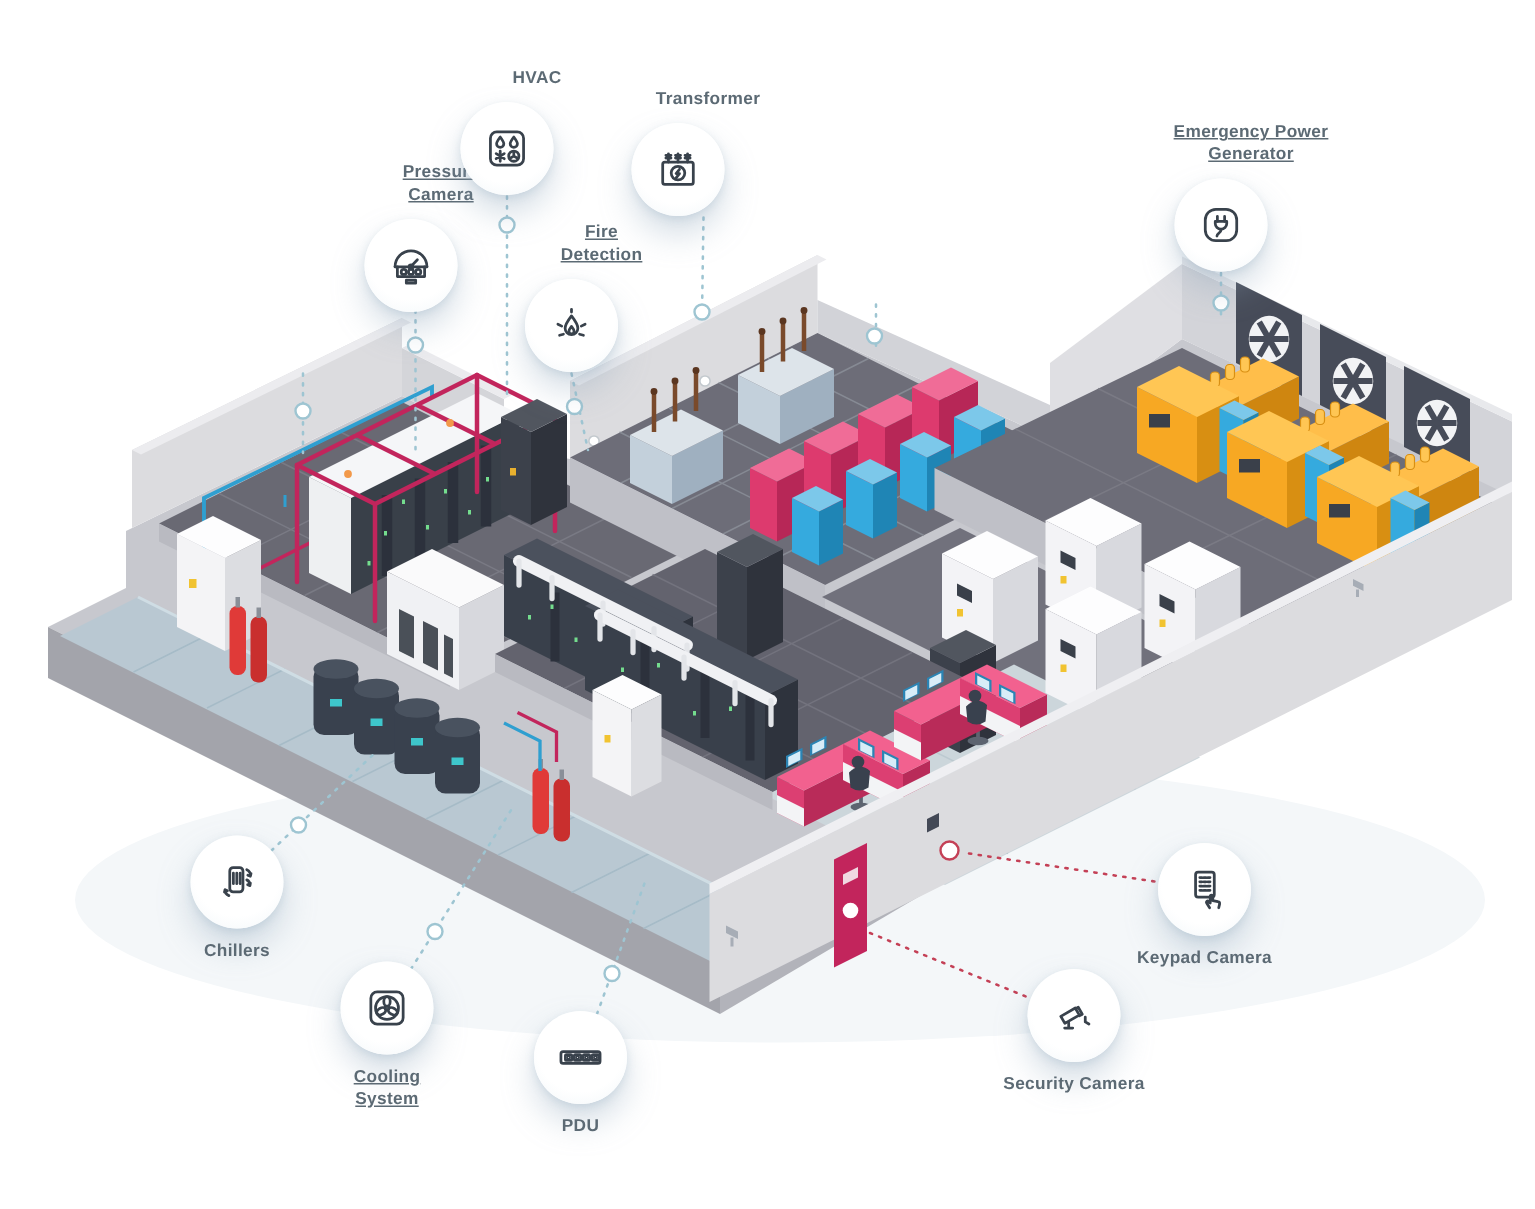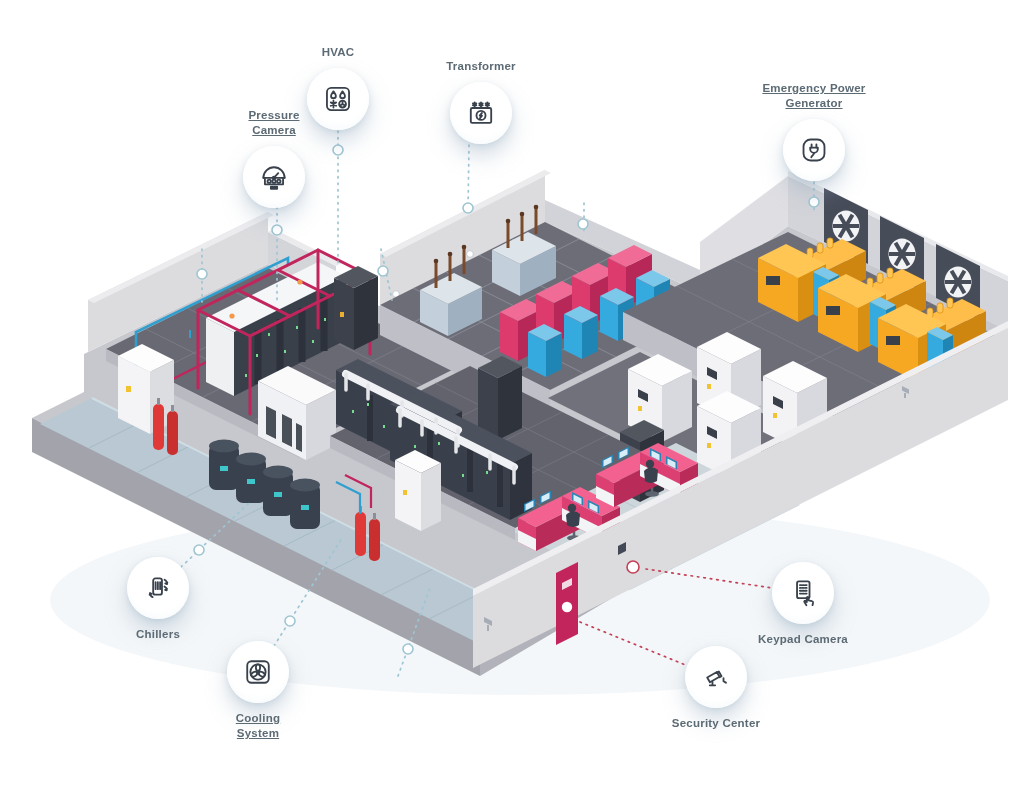--- a/index.html
+++ b/index.html
@@ -10,21 +10,21 @@
   .bubble{width:62px;height:62px;border-radius:50%;
           background:radial-gradient(circle at 50% 40%, #ffffff 60%, #f1f6f9 100%);
           box-shadow:0 12px 22px rgba(141,166,186,.38), 0 2px 6px rgba(141,166,186,.25);
           display:flex;align-items:center;justify-content:center;}
   .bubble svg{width:34px;height:34px;stroke:#39424c;fill:none;stroke-width:1.3;
               stroke-linecap:round;stroke-linejoin:round;}
   .lbl{position:absolute;left:50%;transform:translateX(-50%);text-align:center;
        color:#5c6a74;font-size:11.5px;font-weight:600;line-height:1.3;letter-spacing:.02em;
        white-space:nowrap;}
   .lbl.wrap{white-space:normal;text-decoration:underline;}
-  .lbl.above{bottom:70px;}
+  .lbl.above{bottom:70px;margin-left:20px;}
   .lbl.below{top:70px;}
 </style>
 </head>
 <body>
 
 <div class="stage">
 
 <svg class="scene-svg" width="1023" height="806" viewBox="0 0 1023 806">
 
   <ellipse cx="520" cy="600" rx="470" ry="95" fill="#f4f7f9"></ellipse>
@@ -586,22 +586,32 @@
     <path d="M8.8 6.6c-1.1 1.5-1.7 2.4-1.7 3.2a1.7 1.7 0 0 0 3.4 0c0-.8-.6-1.7-1.7-3.2z"></path>
     <path d="M15.2 6.6c-1.1 1.5-1.7 2.4-1.7 3.2a1.7 1.7 0 0 0 3.4 0c0-.8-.6-1.7-1.7-3.2z"></path>
     <path d="M8.8 13.2v4.8 M6.9 14.4l3.8 2.4 M6.9 16.8l3.8-2.4"></path>
     <circle cx="15.2" cy="15.6" r="2.4"></circle>
           <path d="M15.2 15.6v-2.1 M13.4 16.6l1.8-1 M17 16.6l-1.8-1"></path>
   </svg>
       </div>
   <div class="lbl above">HVAC</div>
 </div>
 
-
-<div class="callout" style="left:450px;top:82px">
+<div class="callout" style="left:350px;top:186px">
+  <div class="bubble">
+        <svg viewBox="0 0 24 24">
+    <path d="M12 7.5c-2 2.6-3 4.2-3 5.8a3 3 0 0 0 6 0c0-1.6-1-3.2-3-5.8z"></path>
+    <path d="M12 12.4c-.8 1-1.2 1.7-1.2 2.3a1.2 1.2 0 0 0 2.4 0c0-.6-.4-1.3-1.2-2.3z"></path>
+    <path d="M5.6 11.4l1.8.9 M18.4 11.4l-1.8.9 M6.4 16.6l1.8-.5 M17.6 16.6l-1.8-.5 M12 4.4v1.3"></path>
+  </svg>
+      </div>
+  <div class="lbl above wrap" style="width:70px">Fire Detection</div>
+</div>
+
+<div class="callout" style="left:421px;top:82px">
   <div class="bubble">
         <svg viewBox="0 0 24 24">
     <rect x="4.8" y="8.5" width="14.4" height="10.5" rx="1"></rect>
           <circle cx="12" cy="13.7" r="3.2"></circle>
     <path d="M12.7 11.9l-1.6 2h1.6l-1.5 1.9"></path>
     <path d="M7.5 8.5V4.6 M12 8.5V4.6 M16.5 8.5V4.6 M6.3 5.3h2.4 M6.3 6.6h2.4 M10.8 5.3h2.4 M10.8 6.6h2.4 M15.3 5.3h2.4 M15.3 6.6h2.4"></path>
   </svg>
       </div>
   <div class="lbl above">Transformer</div>
 </div>
@@ -639,20 +649,36 @@
     <rect x="8.6" y="5.2" width="6.2" height="11.5" rx="1.6"></rect>
           <path d="M10.3 7.8v5 M11.9 7.8v5 M13.5 7.8v5"></path>
     <path d="M16.6 6.2a3.2 3.2 0 0 1 1.8 2.9 M18.6 8l-.3 1.3-1.2-.5"></path>
     <path d="M16.6 11a2.6 2.6 0 0 1 1.5 2.3 M18.3 12.5l-.2 1.2-1.1-.4"></path>
     <path d="M8.2 18.4a3 3 0 0 1-1.9-2.7 M6.1 16.8l.3-1.2 1.1.5"></path>
   </svg>
       </div>
   <div class="lbl below">Chillers</div>
 </div>
 
+<div class="callout" style="left:356px;top:674px">
+  <div class="bubble">
+        <svg viewBox="0 0 24 24">
+    <rect x="2.8" y="9.2" width="18.4" height="5.6" rx="1"></rect>
+    <rect x="4.9" y="10.7" width="3" height="2.7" rx=".4"></rect>
+          <circle cx="6.4" cy="12" r=".4"></circle>
+    <rect x="9.1" y="10.7" width="3" height="2.7" rx=".4"></rect>
+          <circle cx="10.6" cy="12" r=".4"></circle>
+    <rect x="13.3" y="10.7" width="3" height="2.7" rx=".4"></rect>
+          <circle cx="14.8" cy="12" r=".4"></circle>
+    <rect x="17.5" y="10.7" width="3" height="2.7" rx=".4"></rect>
+          <circle cx="19" cy="12" r=".4"></circle>
+  </svg>
+      </div>
+  <div class="lbl below">PDU</div>
+</div>
 
 <div class="callout" style="left:772px;top:562px">
   <div class="bubble">
         <svg viewBox="0 0 24 24">
     <rect x="7.8" y="3.8" width="8.8" height="11.8" rx="1.2"></rect>
     <path d="M9.8 6.4h4.8 M9.8 8.4h4.8 M9.8 10.4h4.8 M9.8 12.4h4.8" stroke-dasharray="1 .9"></path>
     <path d="M14.4 20.6l-1.4-2.2c-.4-.6.4-1.3.9-.8l.8.8v-3.1c0-.8 1.2-.8 1.2 0v1.9l2.4.5c.6.1.9.6.8 1.2l-.4 1.7"></path>
   </svg>
       </div>
   <div class="lbl below">Keypad Camera</div>
@@ -660,16 +686,16 @@
 
 <div class="callout" style="left:685px;top:646px">
   <div class="bubble">
         <svg viewBox="0 0 24 24">
     <path d="M5.8 12.4l6.8-3.9 1.9 3.3-6.8 3.9z"></path>
     <path d="M12.6 8.9l1.4-.8 1.9 3.3-1.4.8"></path>
     <path d="M9.5 15.4v2.5 M7.6 17.9h3.8"></path>
     <path d="M17.3 12.8v2.2l1.7 1"></path>
   </svg>
       </div>
-  <div class="lbl below">Security Center</div>
+  <div class="lbl below">Security Camera</div>
 </div>
 
 </div>
 
 </body></html>

